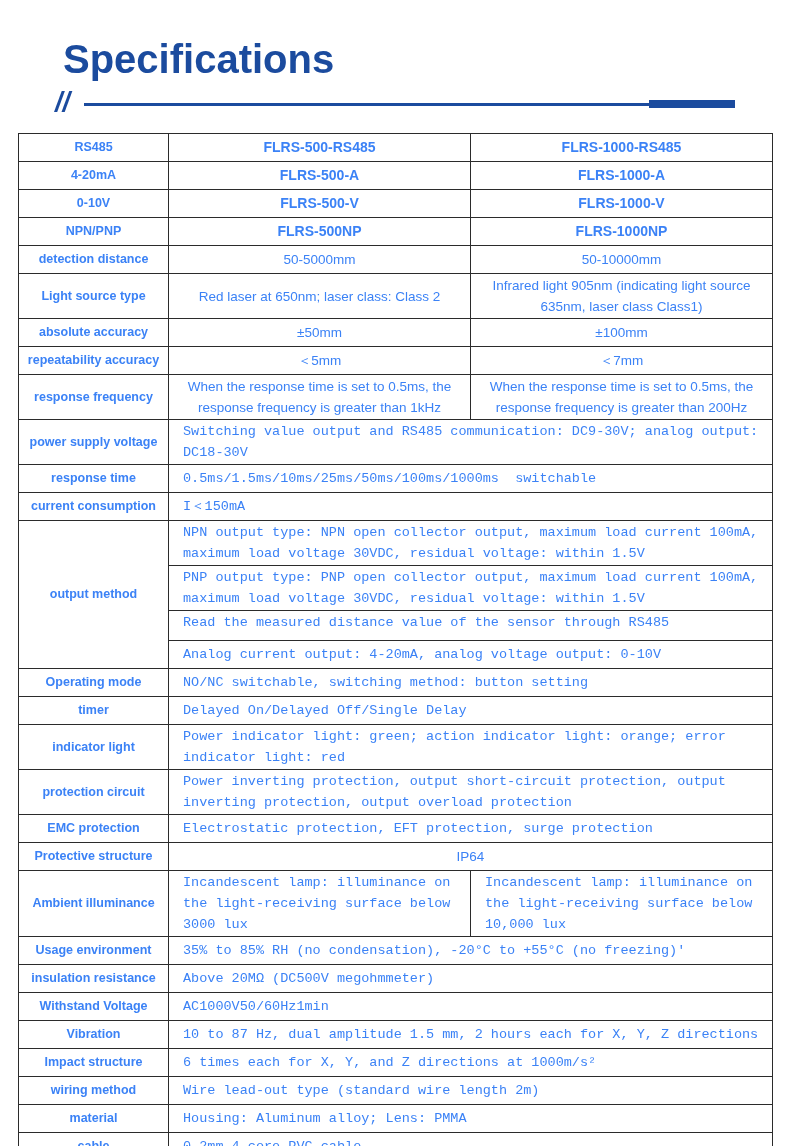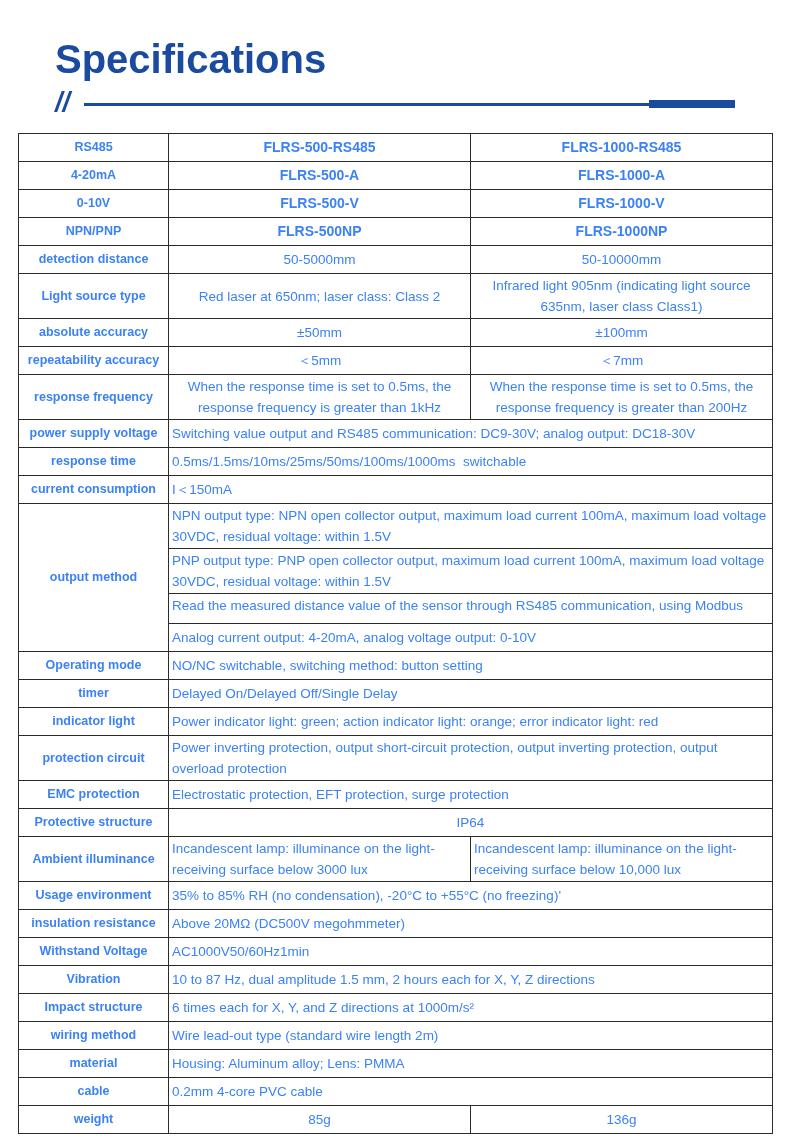--- a/index.html
+++ b/index.html
@@ -2,21 +2,21 @@
 <html><head>
 <meta charset="utf-8">
 <style>
   html,body{margin:0;padding:0;background:#ffffff;}
   .page{
     width:790px;height:1146px;background:#ffffff;overflow:hidden;
     font-family:"Liberation Sans",sans-serif;color:#1a1a1a;box-sizing:border-box;
   }
   .header{margin:36px 55px 0 55px;}
   .page-title{
-    margin:0;font-size:40px;line-height:1.15;font-weight:700;
+    margin:8px;font-size:40px;line-height:1.15;font-weight:700;
     color:#1b4b9e;letter-spacing:0px;
   }
   .divider{display:flex;align-items:center;margin-top:8px;height:28px;}
   .slashes{
     font-size:27px;font-weight:700;font-style:italic;color:#1b4b9e;
     line-height:1;transform:translateY(-2px);
   }
   .thin-rule{flex:1;height:3px;background:#1b4b9e;margin-left:14px;}
   .thick-rule{width:86px;height:8px;background:#1b4b9e;}
   .table-wrap{margin:15px 18px 0 18px;}
@@ -27,21 +27,21 @@
   table.specs td{
     border:1.5px solid #2b2b2b;padding:1px 4px;vertical-align:middle;
     line-height:21px;box-sizing:border-box;overflow:hidden;
   }
   td.row-label{
     font-weight:700;text-align:center;font-size:12.5px;white-space:nowrap;
     padding:1px 2px;
   }
   td.val{white-space:pre-wrap;}
   td.val.center{text-align:center;}
-  td.val.left{text-align:left;padding-left:3px;}
+  td.val.left{text-align:left;padding-left:14px;font-family:Liberation Mono, monospace;}
   td.val.bold{font-weight:700;font-size:14px;}
   .clip-box{height:25px;overflow:hidden;line-height:21px;}
 </style>
 </head>
 <body>
 
 <div class="page">
   <div class="header">
     <h1 class="page-title">Specifications</h1>
     <div class="divider">

